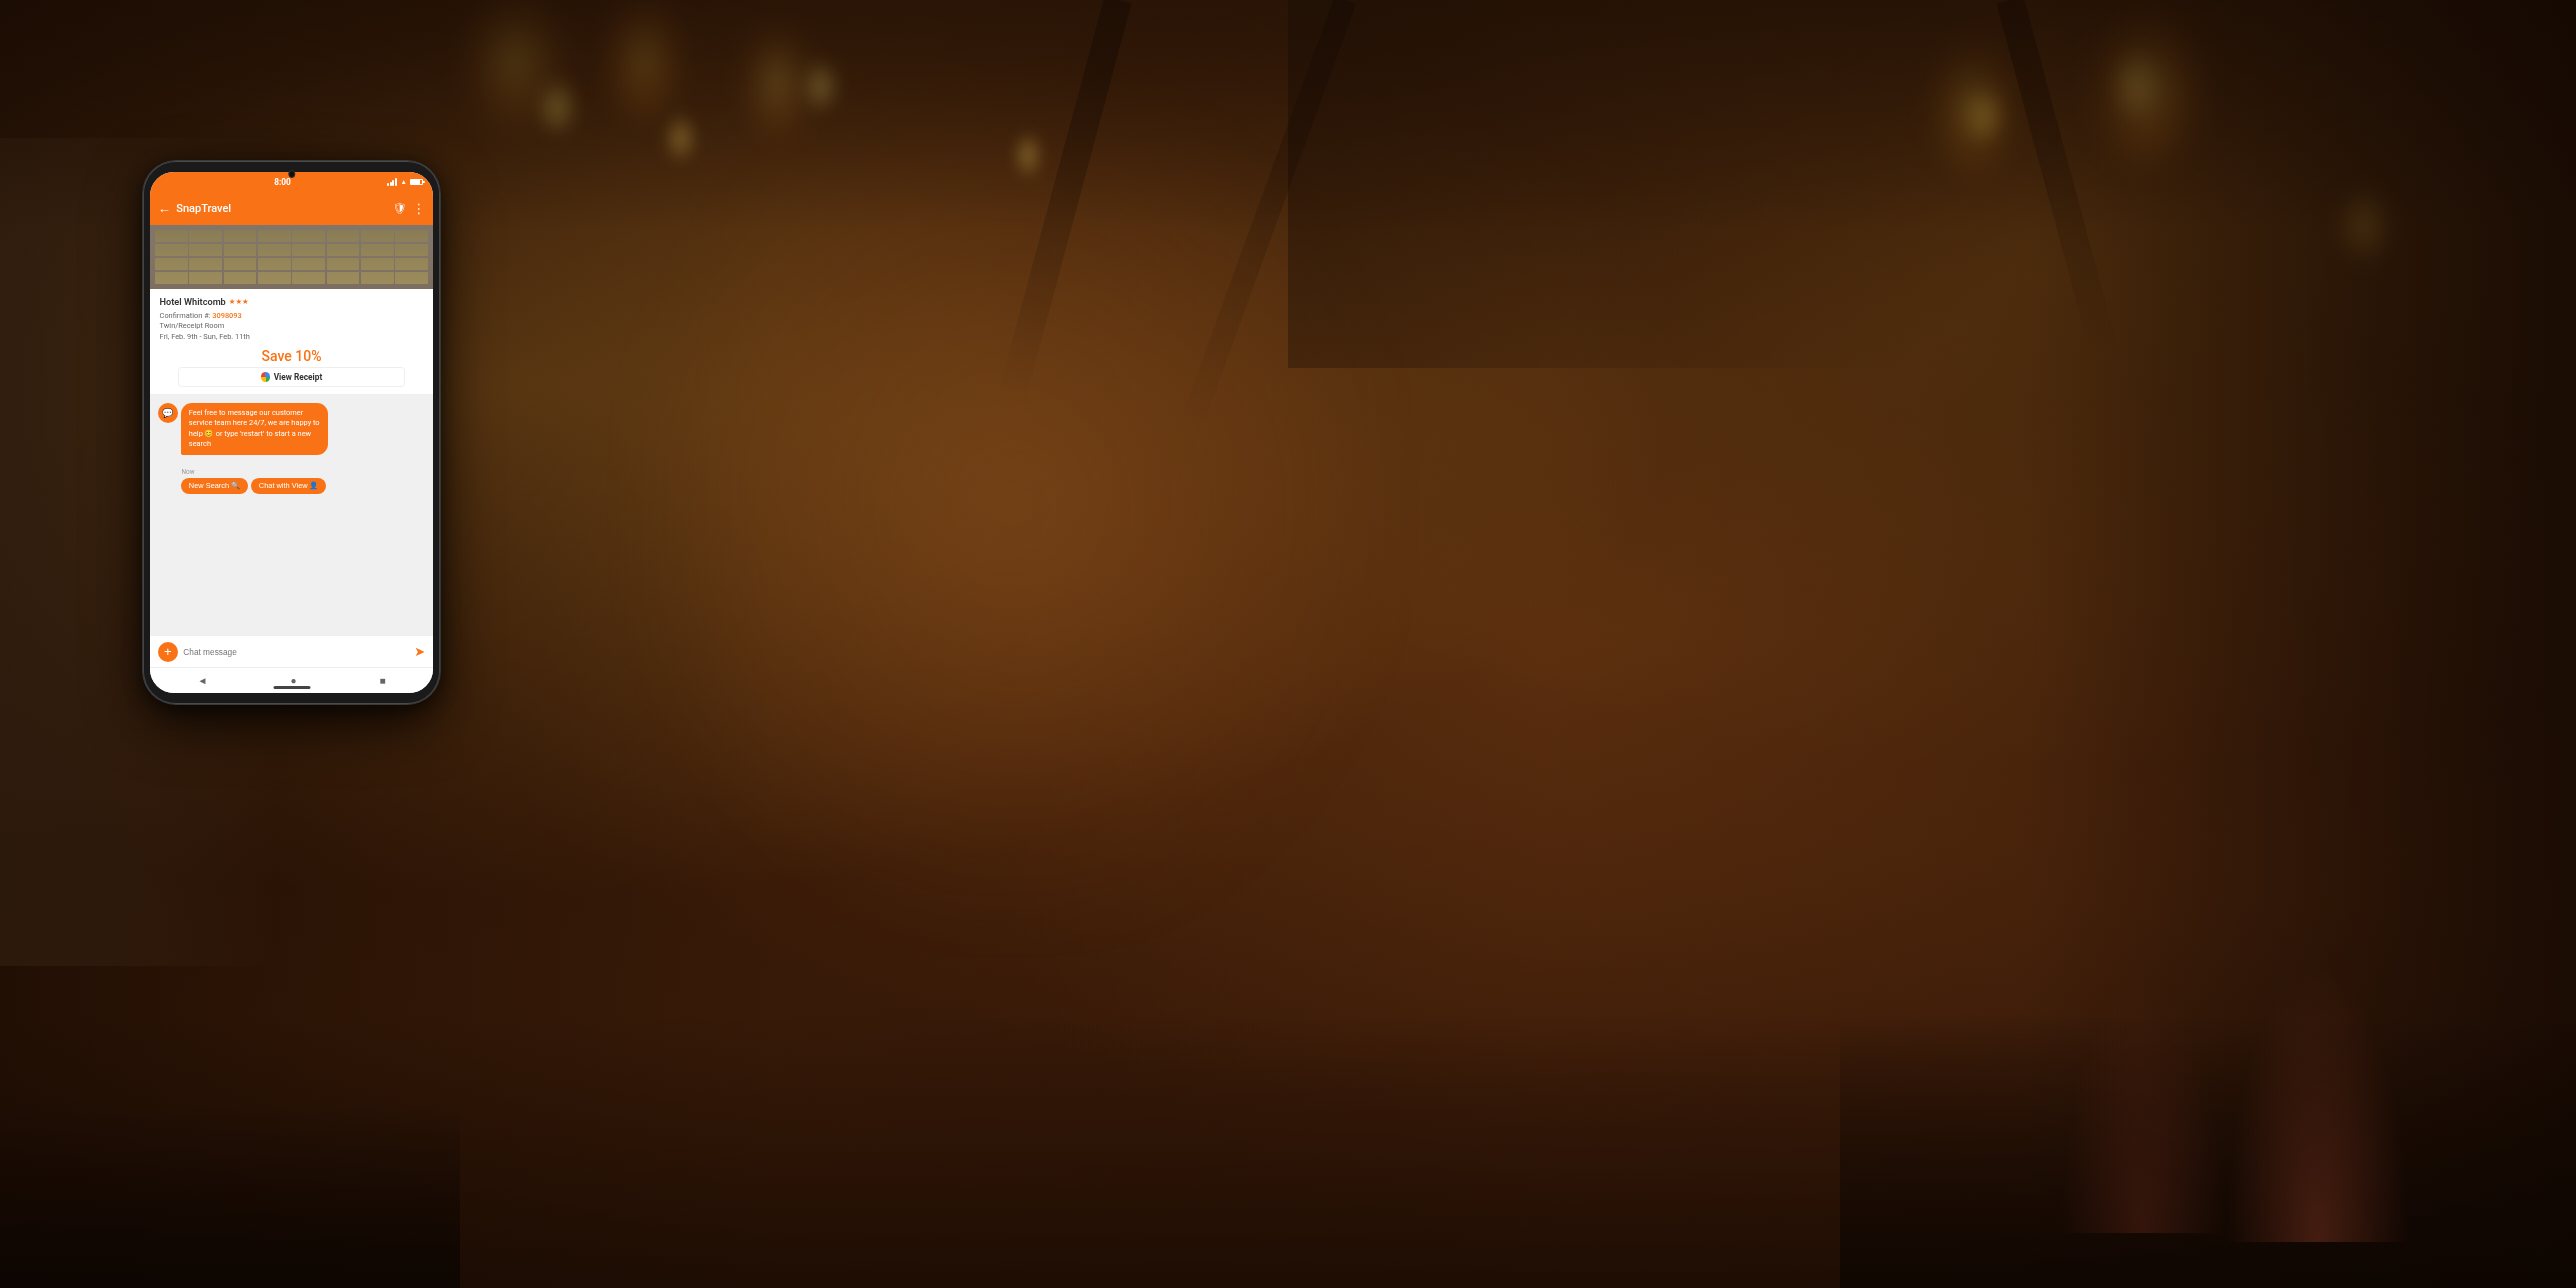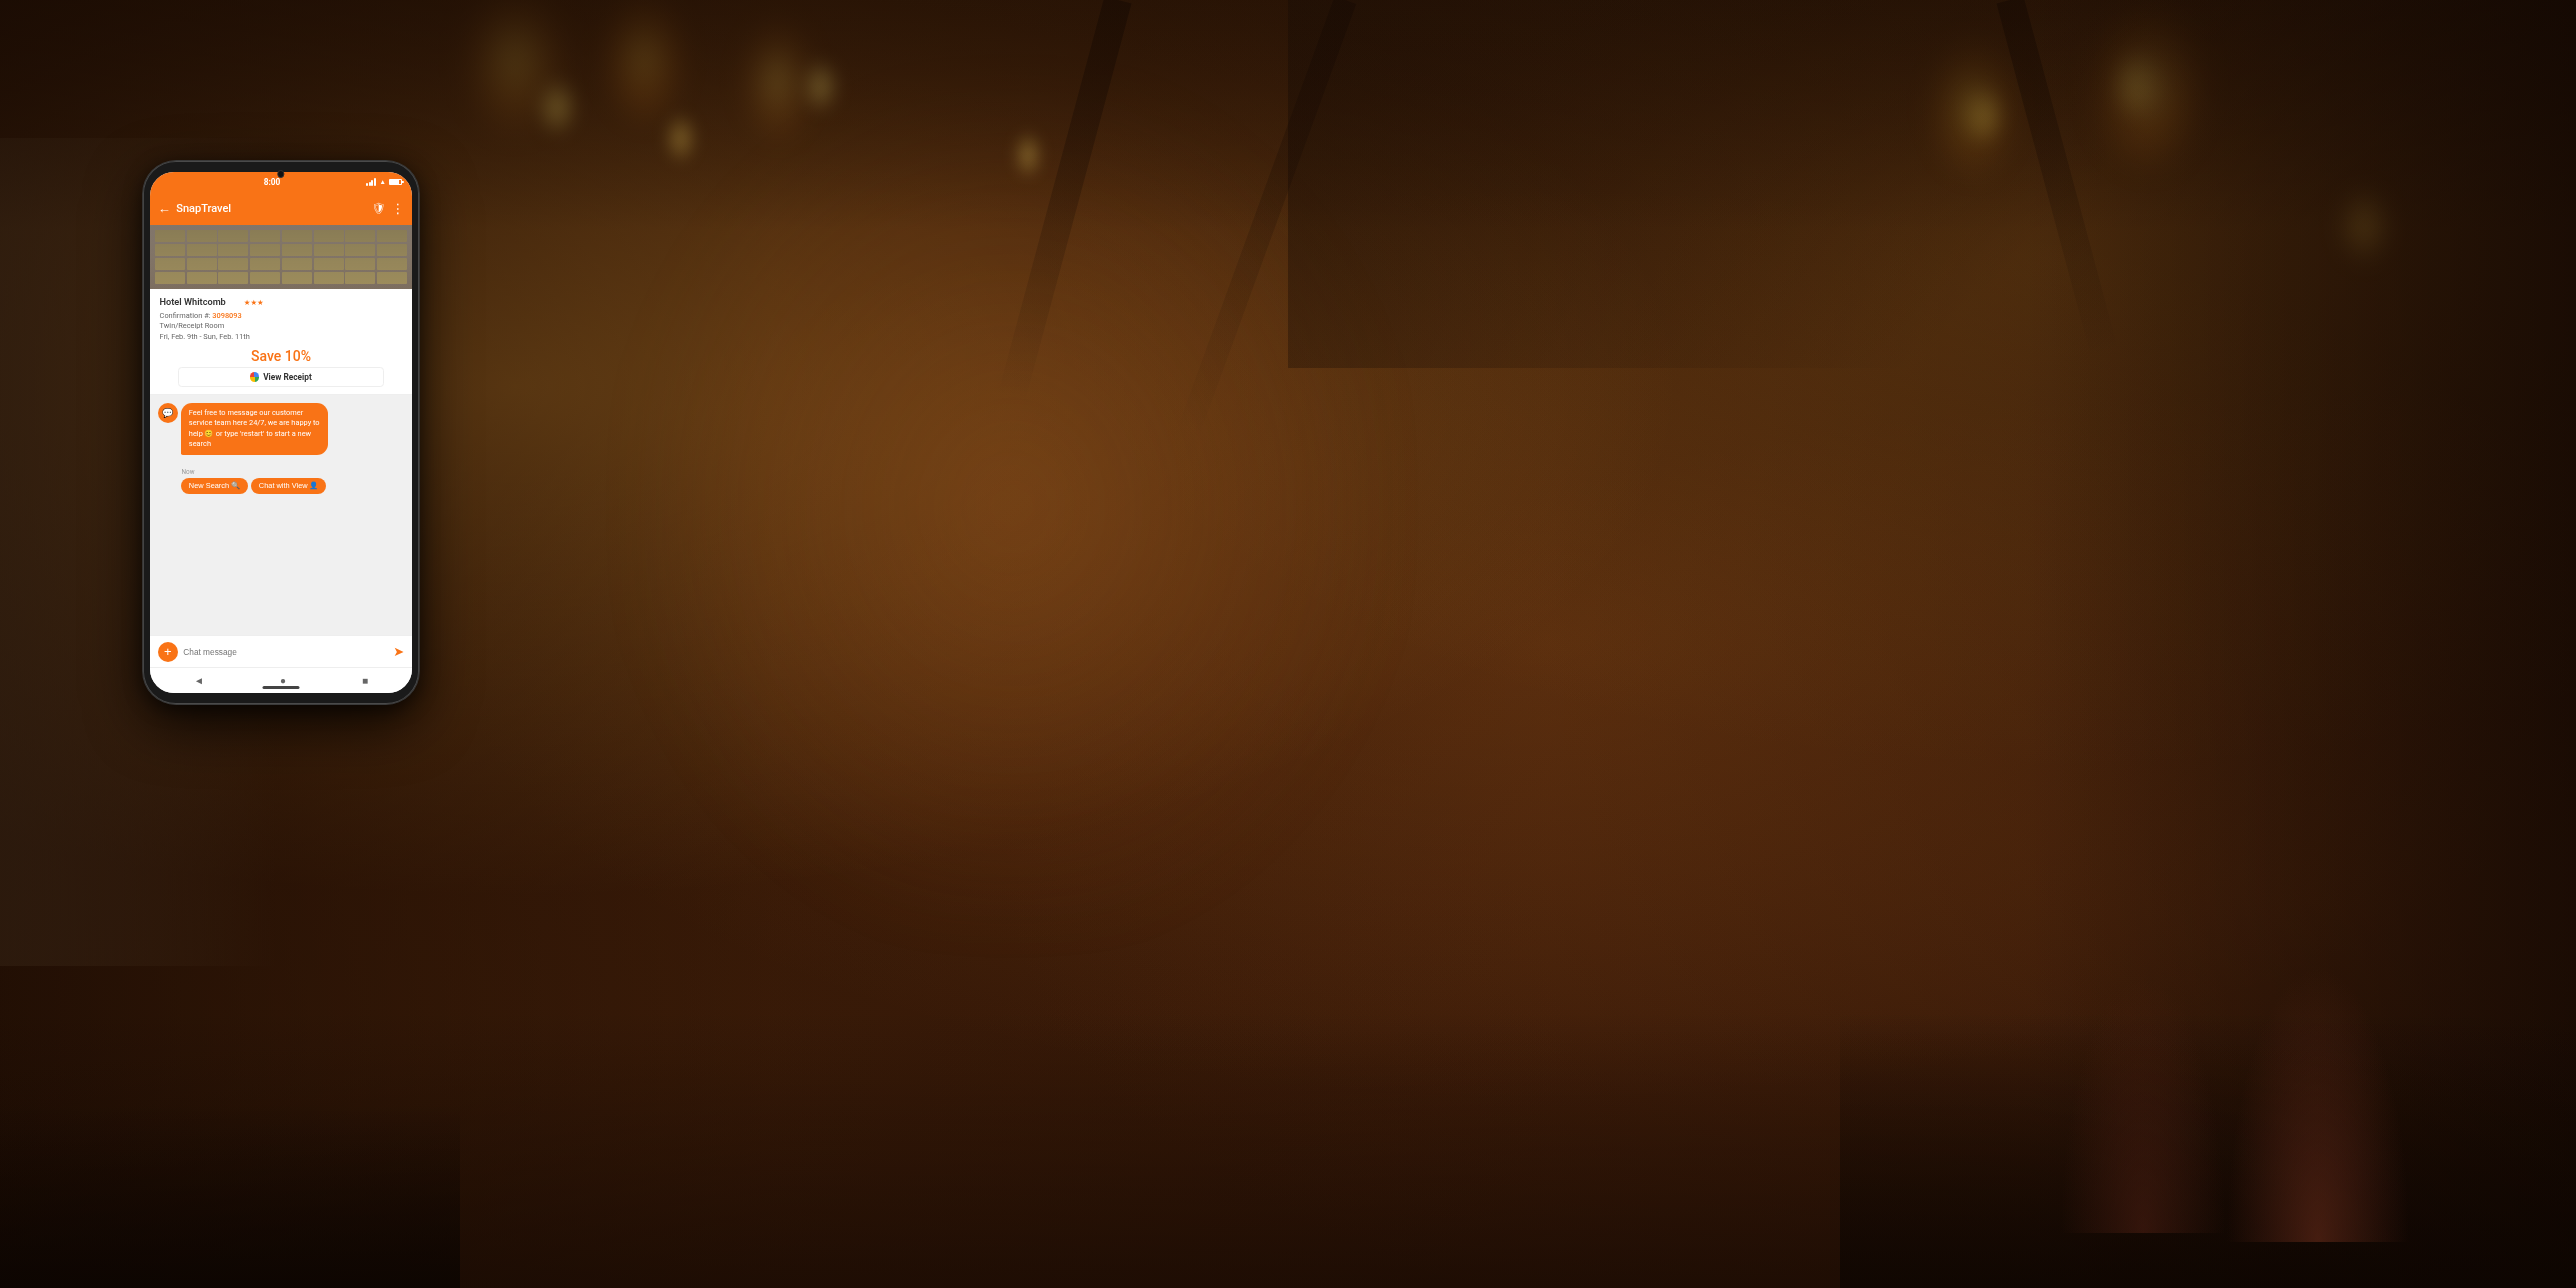--- a/index.html
+++ b/index.html
@@ -40,21 +40,21 @@
       right: 0;
       height: 230px;
       background: linear-gradient(to bottom, rgba(40,20,5,0.8) 0%, transparent 100%);
     }
 
     
     .phone-container {
       position: absolute;
       left: 143px;
       top: 161px;
-      width: 276px;
+      width: 297px;
       height: 543px;
       z-index: 10;
     }
 
     .phone-outer {
       width: 100%;
       height: 100%;
       background: #1a1a1a;
       border-radius: 33px;
       padding: 11px 7.4px;
@@ -228,22 +228,22 @@
 
     
     .hotel-card {
       background: white;
       padding: 7.4px 9.2px;
       border-bottom: 0.9px solid #eee;
     }
 
     .hotel-name-row {
       display: flex;
-      align-items: flex-end;
-      gap: 18px;
+      align-items: center;
+      gap: 3px;
       margin-bottom: 3.7px;
     }
 
     .hotel-name {
       font-size: 9.2px;
       font-weight: 600;
       color: #333;
     }
 
     .stars {

